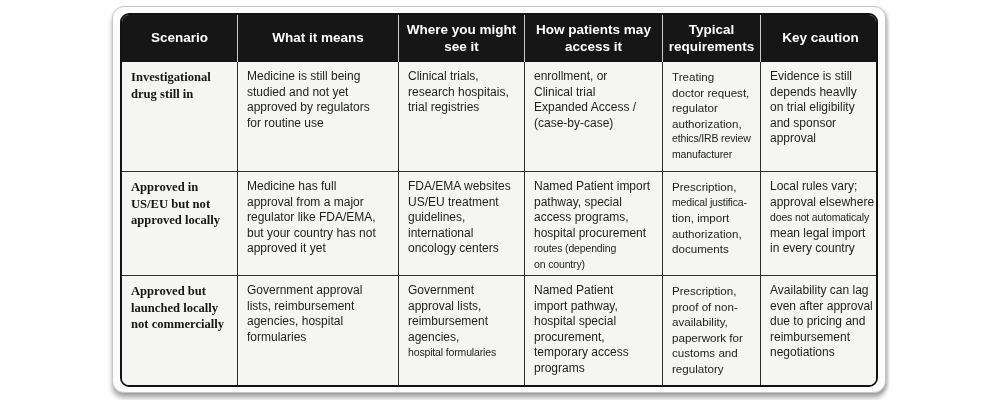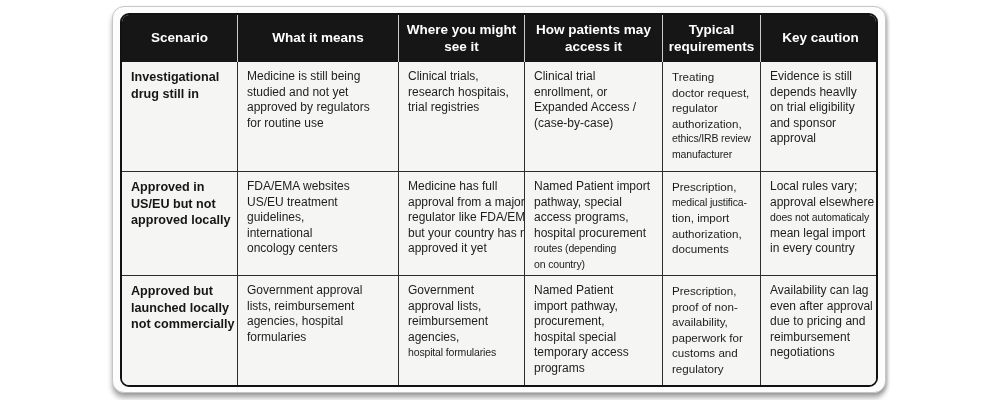--- a/index.html
+++ b/index.html
@@ -38,21 +38,21 @@
     padding:0 4px;
   }
   .hc.c0{border-left:none;}
   .bc{
     padding:7px 6px 0 9px;
     border-left:1px solid #2d2d2d;
     font-size:12px;line-height:15.5px;color:#1d1d1d;
     overflow:visible;
     background:#f5f5f3;
   }
-  .bc.c0{border-left:none;padding-left:9px;}
+  .bc.c0{border-left:none;padding-left:9px;font-family:Liberation Serif, serif;}
   .bc.r1,.bc.r2{border-top:1px solid #2d2d2d;}
   .bc.bold{font-weight:bold;font-size:12.6px;line-height:16.5px;color:#161616;}
   .bc.c4{font-size:11.6px;}
   .ln{white-space:nowrap;}
   .ln.sm{font-size:10.5px;letter-spacing:-0.15px;}
 </style>
 </head>
 <body>
 
 <div class="card">
@@ -84,22 +84,22 @@
         <div class="ln">studied and not yet</div>
         <div class="ln">approved by regulators</div>
         <div class="ln">for routine use</div>
       </div>
       <div class="bc c2 r0">
         <div class="ln">Clinical trials,</div>
         <div class="ln">research hospitais,</div>
         <div class="ln">trial registries</div>
       </div>
       <div class="bc c3 r0">
+        <div class="ln">enrollment, or</div>
         <div class="ln">Clinical trial</div>
-        <div class="ln">enrollment, or</div>
         <div class="ln">Expanded Access /</div>
         <div class="ln">(case-by-case)</div>
       </div>
       <div class="bc c4 r0">
         <div class="ln">Treating</div>
         <div class="ln">doctor request,</div>
         <div class="ln">regulator</div>
         <div class="ln">authorization,</div>
         <div class="ln sm">ethics/IRB review</div>
         <div class="ln sm">manufacturer</div>
@@ -109,33 +109,33 @@
         <div class="ln">depends heavlly</div>
         <div class="ln">on trial eligibility</div>
         <div class="ln">and sponsor</div>
         <div class="ln">approval</div>
       </div>
       <div class="bc c0 r1 bold">
         <div class="ln">Approved in</div>
         <div class="ln">US/EU but not</div>
         <div class="ln">approved locally</div>
       </div>
+      <div class="bc c1 r1">
+        <div class="ln">Medicine has full</div>
+        <div class="ln">approval from a major</div>
+        <div class="ln">regulator like FDA/EMA,</div>
+        <div class="ln">but your country has not</div>
+        <div class="ln">approved it yet</div>
+      </div>
       <div class="bc c2 r1">
         <div class="ln">FDA/EMA websites</div>
         <div class="ln">US/EU treatment</div>
         <div class="ln">guidelines,</div>
         <div class="ln">international</div>
         <div class="ln">oncology centers</div>
-      </div>
-      <div class="bc c1 r1">
-        <div class="ln">Medicine has full</div>
-        <div class="ln">approval from a major</div>
-        <div class="ln">regulator like FDA/EMA,</div>
-        <div class="ln">but your country has not</div>
-        <div class="ln">approved it yet</div>
       </div>
       <div class="bc c3 r1">
         <div class="ln">Named Patient import</div>
         <div class="ln">pathway, special</div>
         <div class="ln">access programs,</div>
         <div class="ln">hospital procurement</div>
         <div class="ln sm">routes (depending</div>
         <div class="ln sm">on country)</div>
       </div>
       <div class="bc c4 r1">
@@ -166,22 +166,22 @@
       <div class="bc c2 r2">
         <div class="ln">Government</div>
         <div class="ln">approval lists,</div>
         <div class="ln">reimbursement</div>
         <div class="ln">agencies,</div>
         <div class="ln sm">hospital formularies</div>
       </div>
       <div class="bc c3 r2">
         <div class="ln">Named Patient</div>
         <div class="ln">import pathway,</div>
+        <div class="ln">hospital special</div>
         <div class="ln">procurement,</div>
-        <div class="ln">hospital special</div>
         <div class="ln">temporary access</div>
         <div class="ln">programs</div>
       </div>
       <div class="bc c4 r2">
         <div class="ln">Prescription,</div>
         <div class="ln">proof of non-</div>
         <div class="ln">availability,</div>
         <div class="ln">paperwork for</div>
         <div class="ln">customs and</div>
         <div class="ln">regulatory</div>

